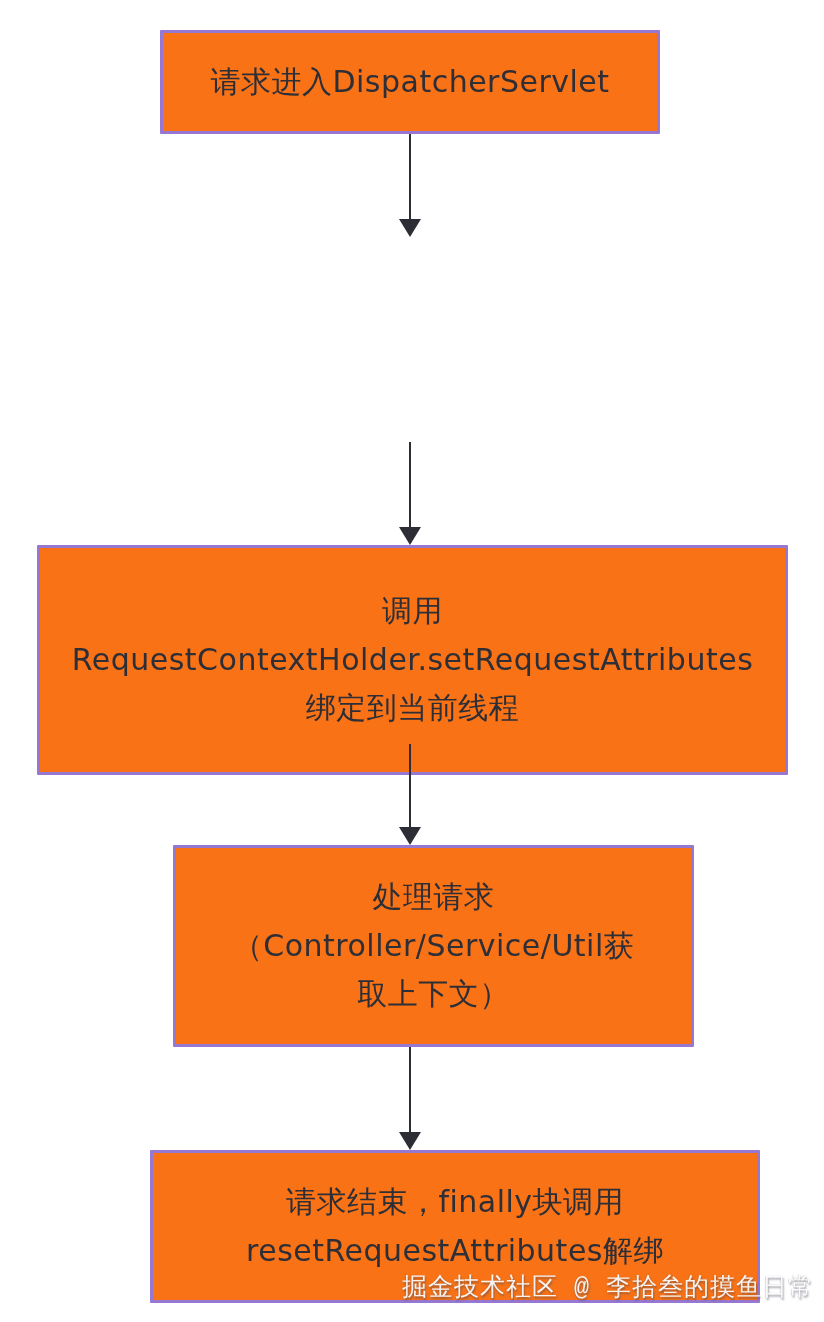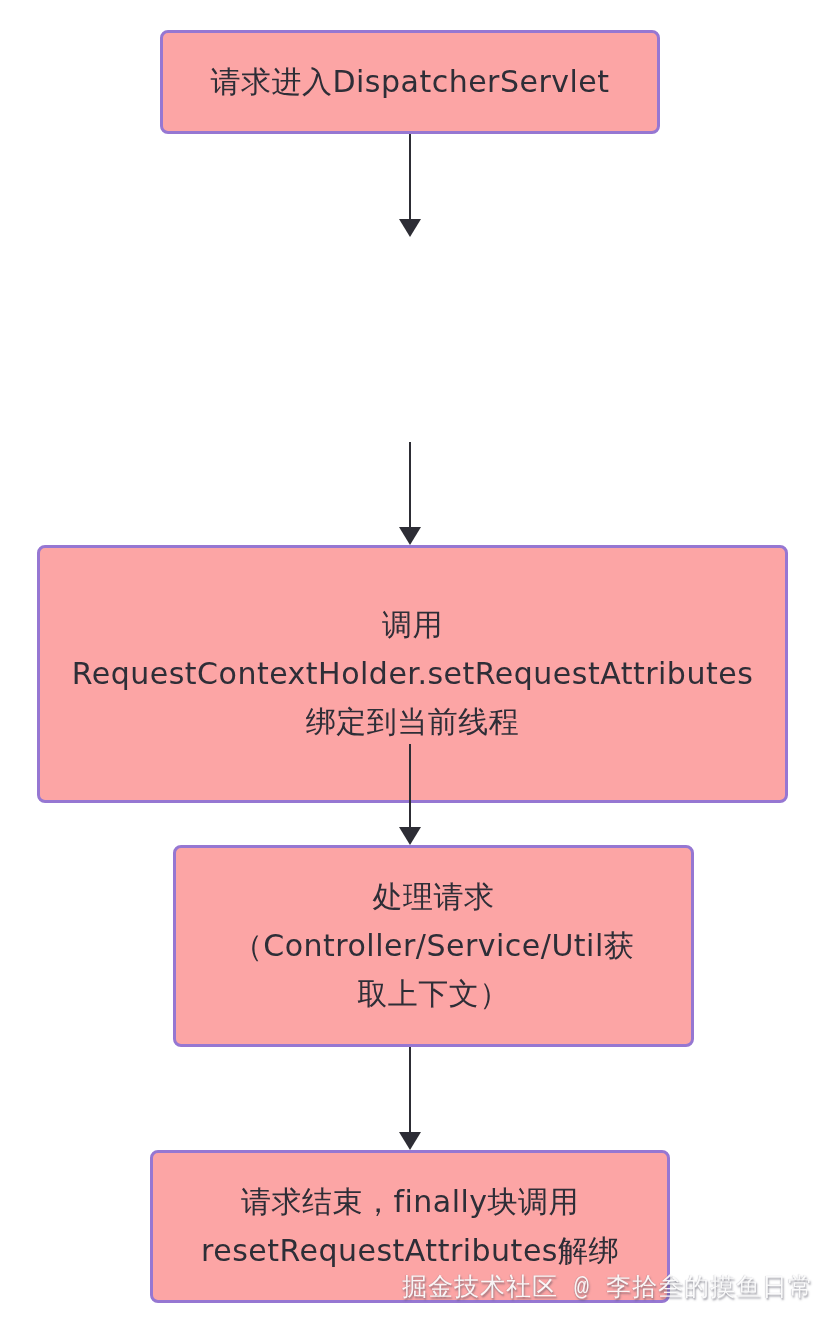--- a/index.html
+++ b/index.html
@@ -10,42 +10,42 @@
   }
   .canvas {
     position: relative;
     width: 824px;
     height: 1322px;
     background: #ffffff;
     overflow: hidden;
   }
   .node {
     position: absolute;
-    background: #fca5a5;
+    background: #f97316;
     border: 3px solid #9677d2;
-    border-radius: 8px;
+    border-radius: 1px;
     box-sizing: border-box;
     display: flex;
     align-items: center;
     justify-content: center;
   }
   .node-text {
     white-space: pre;
     text-align: center;
     font-size: 30px;
     line-height: 1.62;
     font-weight: 500;
     color: #2e2e37;
     letter-spacing: 0.5px;
   }
   .node1 { left: 160px; top: 30px;   width: 500px; height: 104px; }
   .node2 { left: 149px; top: 237px;  width: 521px; height: 205px; }
-  .node3 { left: 37px;  top: 545px;  width: 751px; height: 258px; }
+  .node3 { left: 37px;  top: 545px;  width: 751px; height: 230px; }
   .node4 { left: 148px; top: 845px;  width: 521px; height: 202px; margin-left: 25px; }
-  .node5 { left: 150px; top: 1150px; width: 520px; height: 153px; }
+  .node5 { left: 150px; top: 1150px; width: 610px; height: 153px; }
 
   .arrow {
     position: absolute;
     left: 410px;
     transform: translateX(-50%);
     display: flex;
     flex-direction: column;
     align-items: center;
   }
   .arrow-line {

